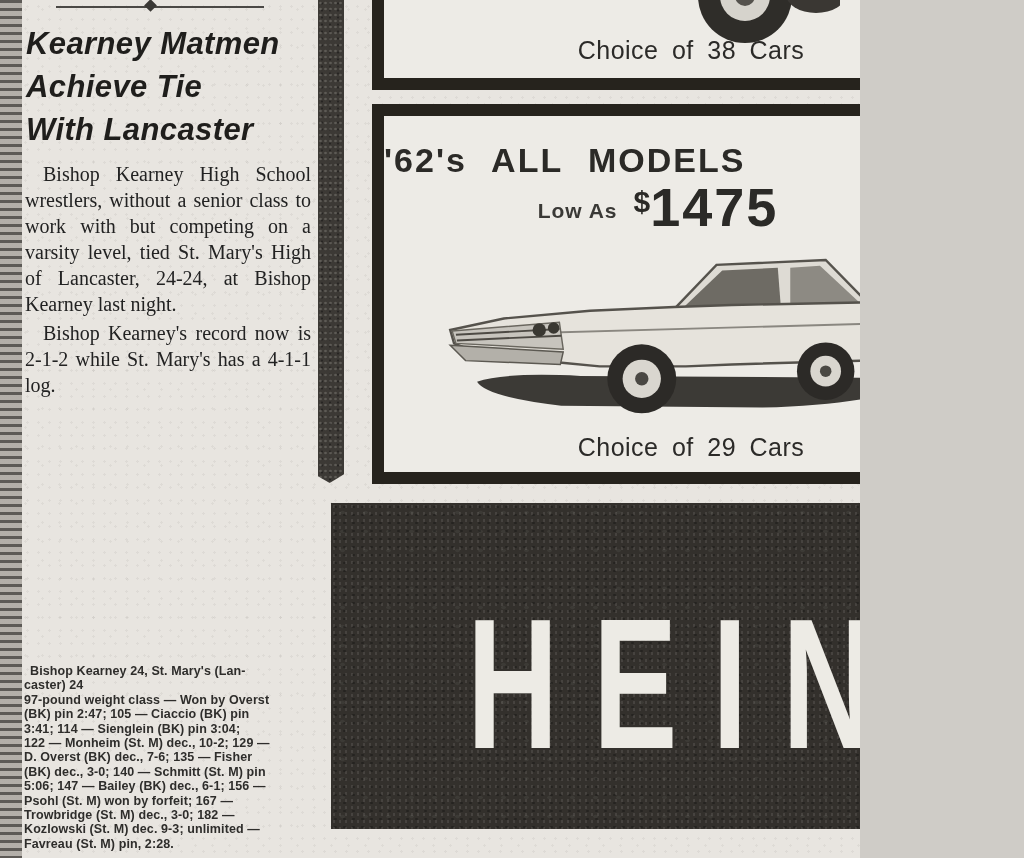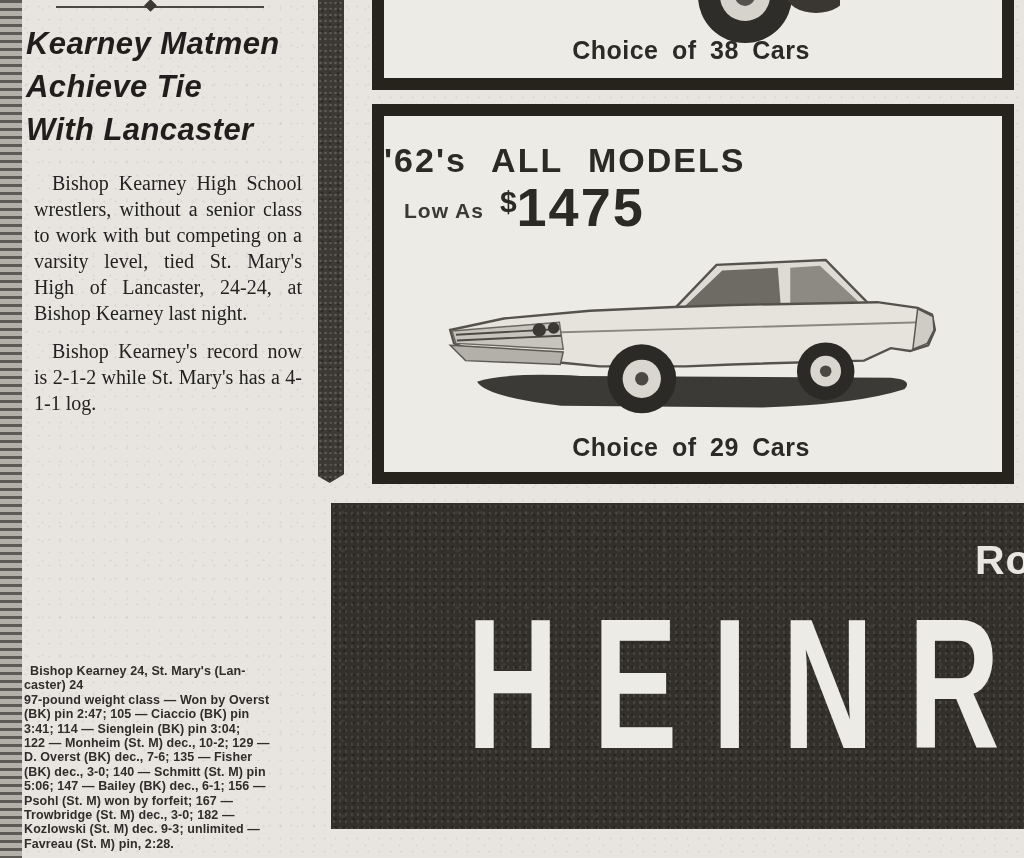--- a/index.html
+++ b/index.html
@@ -1,17 +1,17 @@
 <!DOCTYPE html>
 <html><head>
 <meta charset="utf-8">
 <style>
   html,body { margin:0; padding:0; background:#cfccc7; }
   .page {
-    position:relative; width:1024px; height:858px; overflow:hidden;
+    position:relative; width:860px; height:858px; overflow:hidden;
     background-color:#e8e5e0;
     background-image:
       radial-gradient(rgba(120,115,108,.09) 1px, transparent 1.2px),
       radial-gradient(rgba(90,88,82,.07) 1px, transparent 1.3px);
     background-size: 11px 13px, 17px 19px;
     font-family:"Liberation Sans", sans-serif;
   }
   .abs { position:absolute; }
 
   
@@ -32,21 +32,21 @@
     font-size:31px; line-height:43px; letter-spacing:.4px;
     color:#1f1e1c;
   }
 
   .body-text {
     left:22px; top:158px; width:292px;
     font-family:"Liberation Serif", serif;
     font-size:20px; line-height:26px; color:#222;
     text-align:justify;
   }
-  .body-text p { margin:12px; text-indent:18px; }
+  .body-text p { margin:3px; text-indent:18px; }
 
   .agate {
     left:24px; top:664px; width:288px;
     font-size:12.5px; line-height:14.4px; font-weight:bold;
     color:#2e2d2b; letter-spacing:.1px;
   }
   .agate .t1 { padding-left:6px; }
   .agate .t2 { }
 
   .divider {
@@ -61,33 +61,33 @@
 
   .adbox {
     position:absolute; box-sizing:border-box;
     border:12px solid #26231d; background:#edebe6;
   }
   .box1 { left:372px; top:-20px; width:642px; height:110px; }
   .box2 { left:372px; top:104px; width:642px; height:380px; }
 
   .caption {
     position:absolute; left:0; right:4px; text-align:center;
-    font-weight:bold; font-size:25px; color:#2b2a28;
+    font-weight:normal; font-size:25px; color:#2b2a28;
     letter-spacing:.5px; word-spacing:6px;
   }
   .box1 .caption { bottom:13px; }
   .box2 .caption { bottom:10px; }
 
   .wheel-top { left:690px; top:0; width:150px; height:52px; z-index:5; }
 
   .m-head {
     margin-top:25px; text-align:left; font-weight:bold;
     font-size:34px; color:#2b2a27; letter-spacing:2px; word-spacing:14px;
   }
-  .price-row { margin-top:0; padding-right:70px; color:#2b2a27;margin-left:20px; }
+  .price-row { margin-top:0; text-align:center; padding-right:70px; color:#2b2a27; }
   .lowas { font-size:21px; font-weight:bold; color:#3a3936; margin-right:16px;
            display:inline-block; transform:translateY(-8px); letter-spacing:1px; }
   .dollar { font-size:30px; font-weight:bold; display:inline-block; transform:translateY(-14px); }
   .pricenum { font-size:54px; font-weight:bold; letter-spacing:2px; line-height:1; }
 
   .car { display:block; margin:4px auto 0; }
 
   .dark-ad {
     left:331px; top:503px; width:693px; height:326px; overflow:hidden;
     background-color:#33302c;

